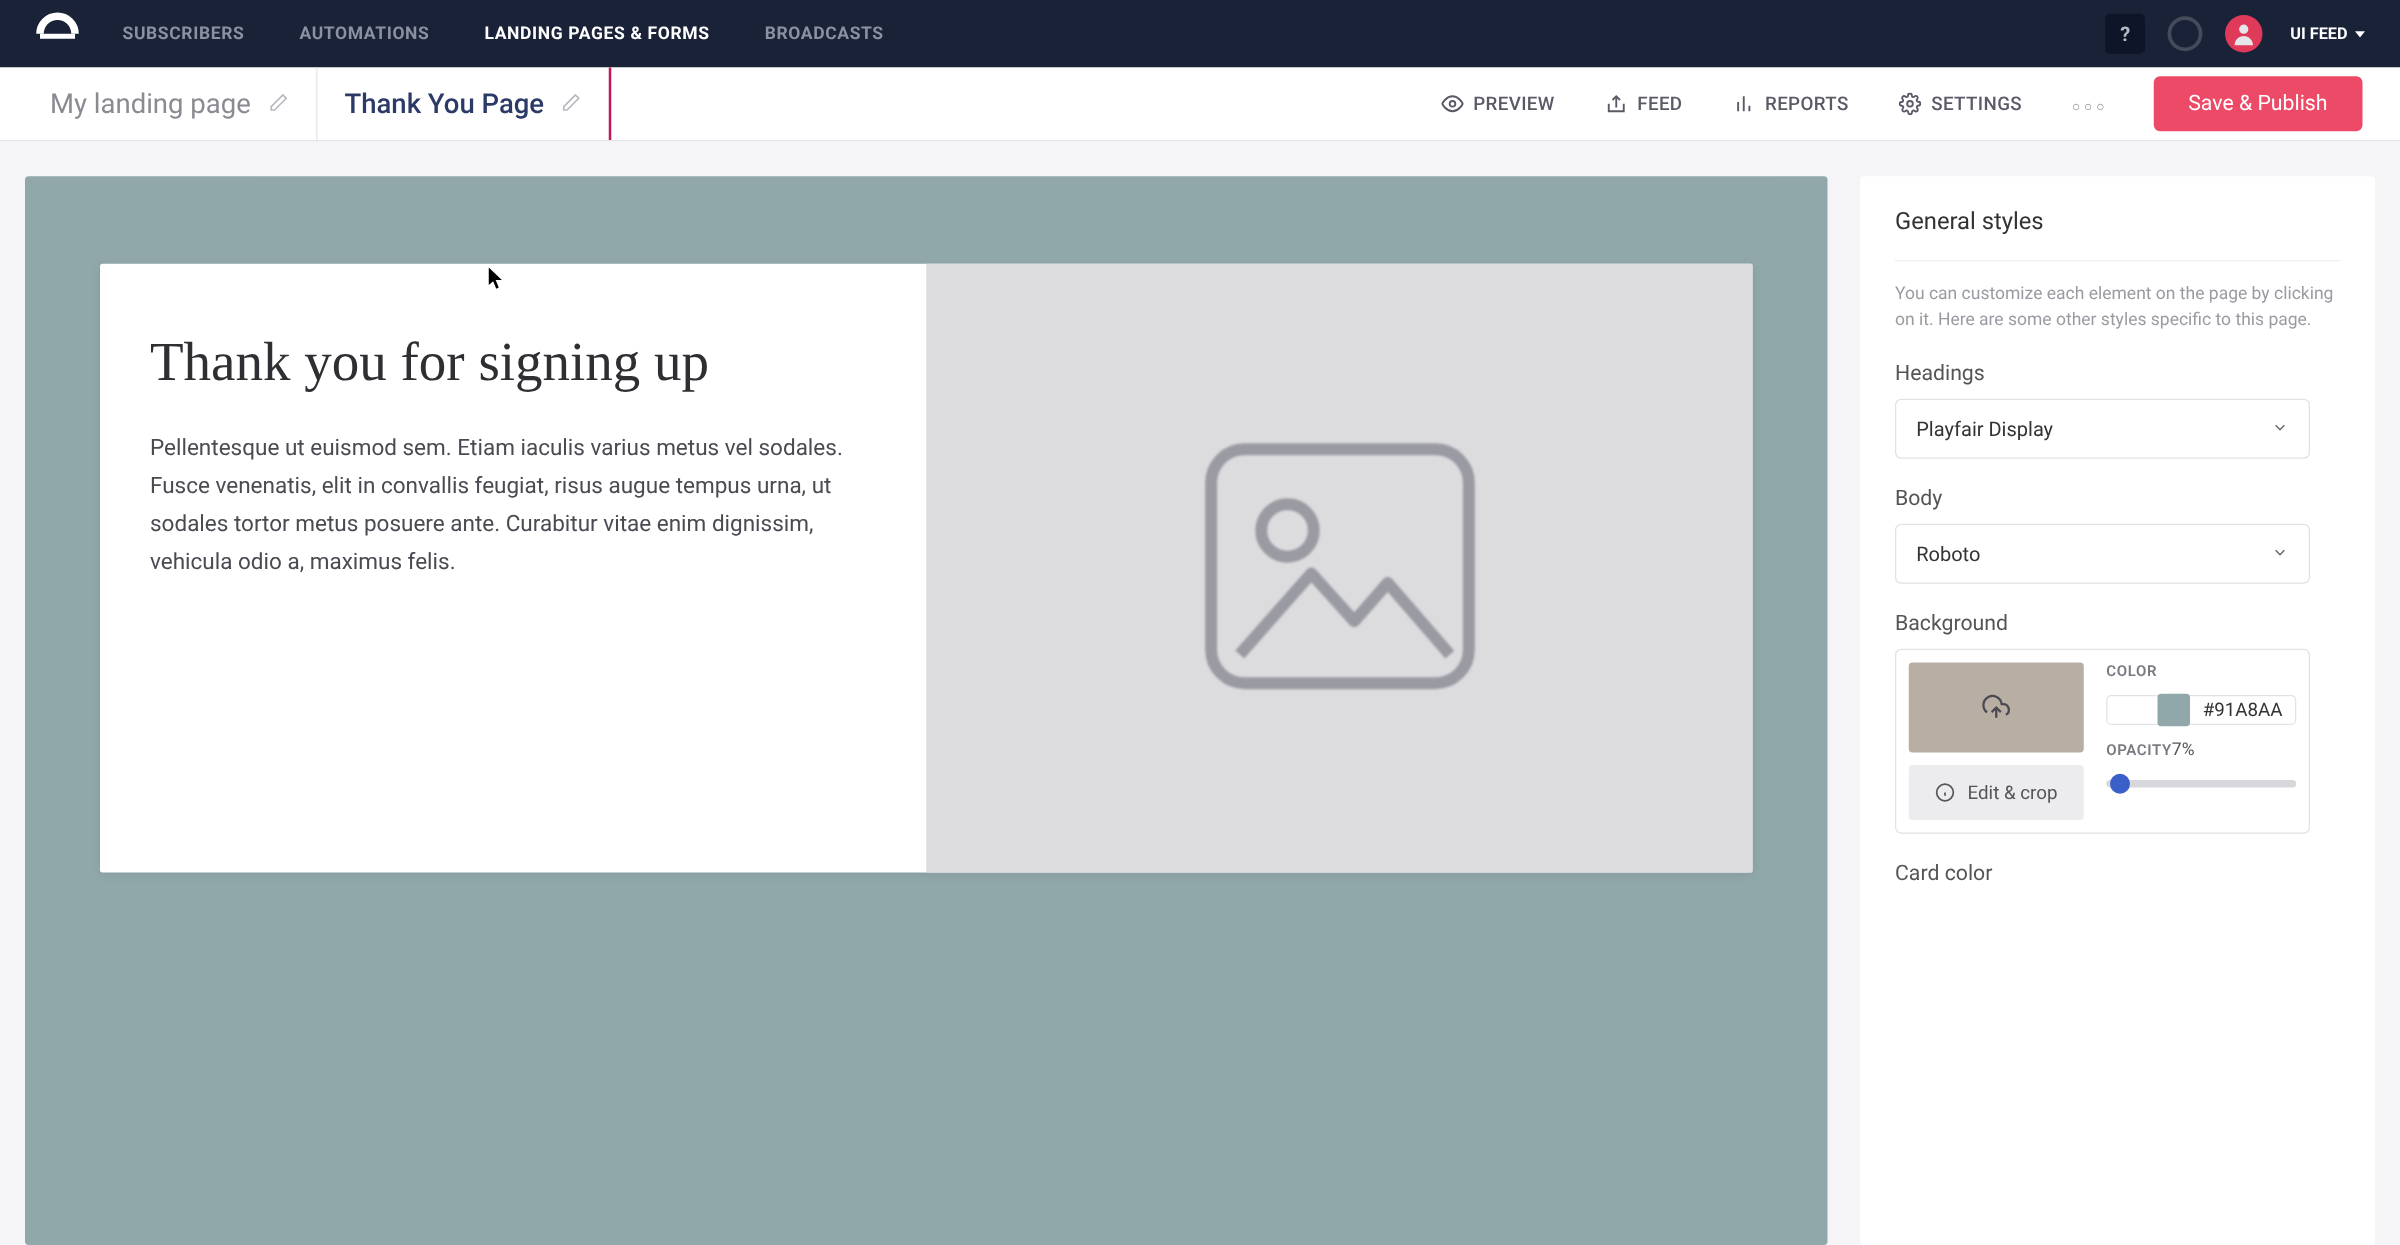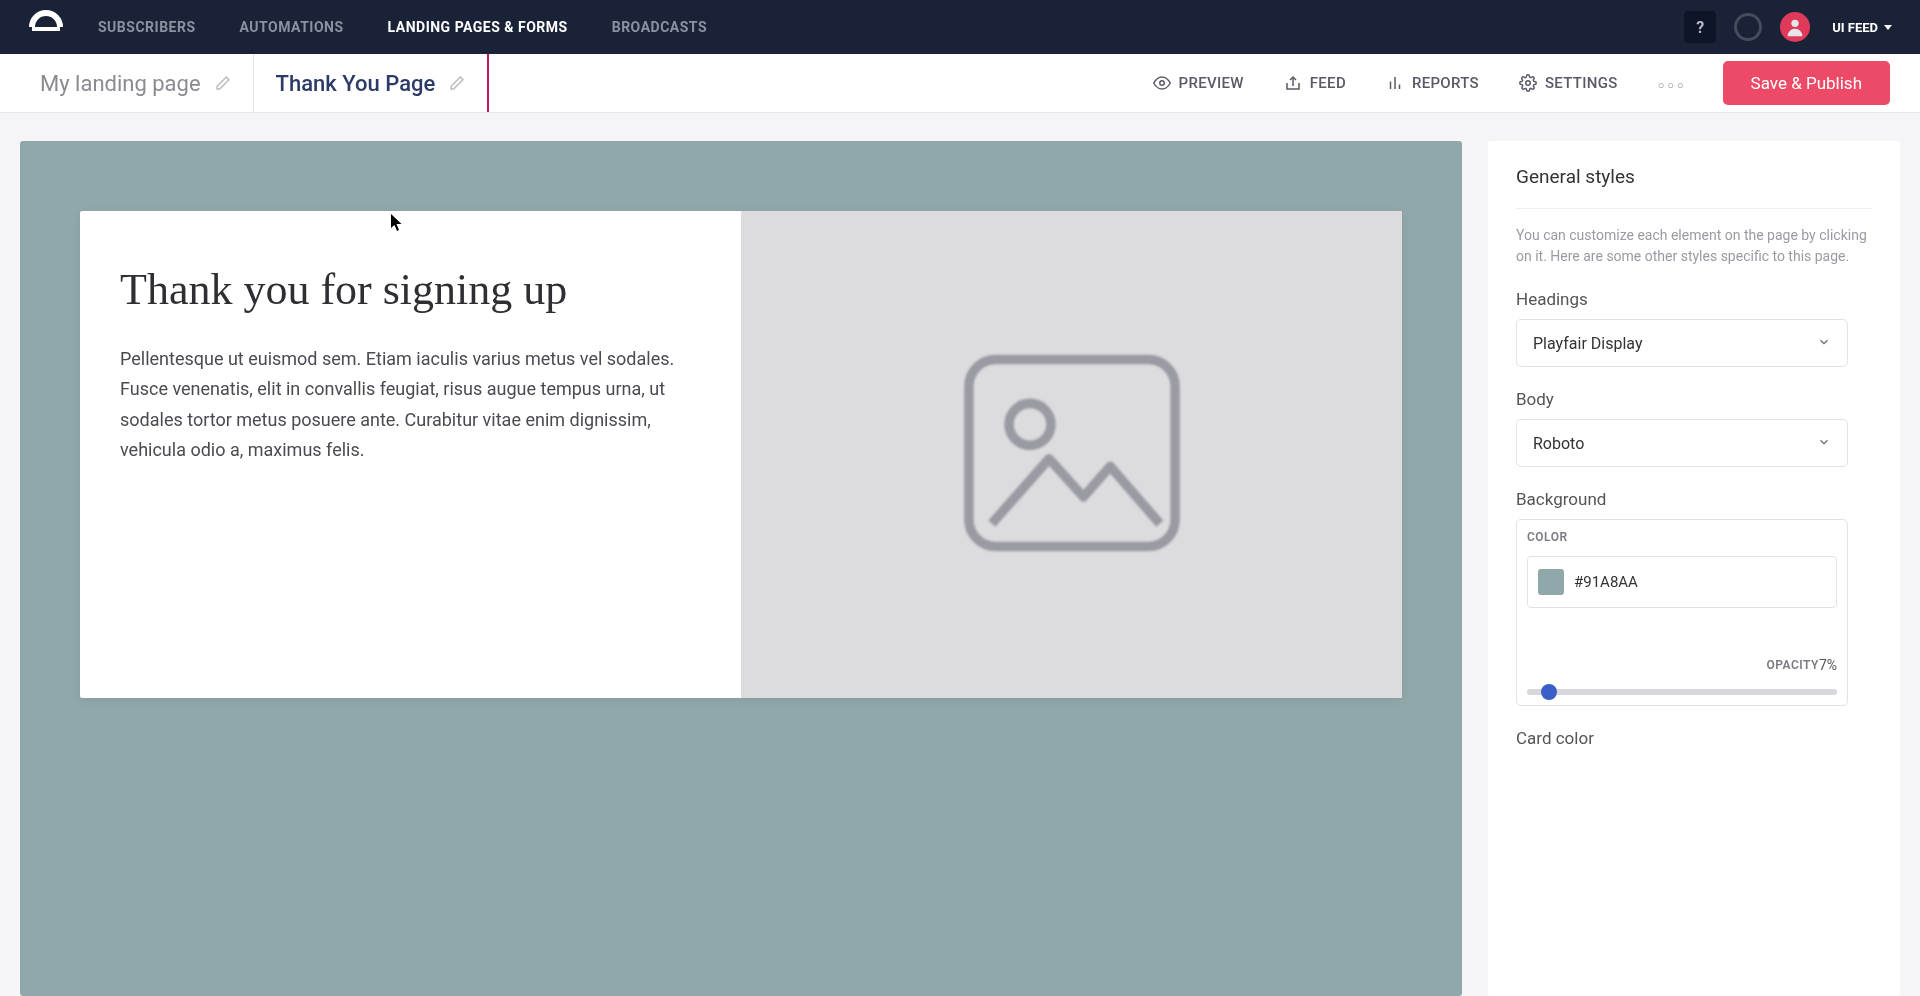--- a/index.html
+++ b/index.html
@@ -61,24 +61,24 @@
 .select .chev { color:#666; }
 
 .bg-group { border:1px solid #e2e2e6; border-radius:5px; padding:10px; display:flex; gap:18px; width:332px; }
 .bg-left { display:flex; flex-direction:column; gap:10px; }
 .bg-swatch { width:140px; height:72px; background:#b9aea3; border-radius:3px; display:flex; align-items:center; justify-content:center; cursor:pointer; }
 .bg-swatch svg{ width:26px; height:22px; color:#4a4a52; }
 .editcrop { background:#ececef; height:44px; width:140px; border-radius:3px; display:flex; align-items:center; justify-content:center; gap:10px; font-size:15px; color:#555; cursor:pointer; }
 .editcrop svg{width:16px;height:16px;}
 .bg-right { flex:1; display:flex; flex-direction:column; gap:12px; }
 .mini-label { font-size:12px; letter-spacing:.5px; color:#7a7a82; font-weight:600; }
-.color-row { border:1px solid #e2e2e6; border-radius:4px; height:52px; display:flex; align-items:center; gap:10px; padding:0 10px; }
+.color-row { border:1px solid #e2e2e6; border-radius:4px; height:24px; display:flex; align-items:center; gap:10px; padding:0 10px;justify-content:flex-end; }
 .swatch-sm { width:26px; height:26px; background:#91a8aa; border-radius:3px; }
 .hex { font-size:15px; color:#333; }
-.opacity-row { display:flex; align-items:center; justify-content:flex-end;margin-top:37px; }
+.opacity-row { display:flex; align-items:center; justify-content:flex-start; }
 .opacity-val { font-size:14px; color:#555; }
 .slider { position:relative; height:6px; background:#d8d8dc; border-radius:3px; margin-top:4px; }
 .slider-thumb { position:absolute; left:7%; top:50%; transform:translate(-50%,-50%); width:16px; height:16px; border-radius:50%; background:#3b5fc9; cursor:grab; }
 </style>
 </head>
 <body>
 
 <div class="topnav">
   <div class="logo">
     <svg viewBox="0 0 36 36">
@@ -211,20 +211,37 @@
       <span>Roboto</span>
       <span class="chev">
         <svg width="14" height="14" viewBox="0 0 24 24" fill="none" stroke="currentColor" stroke-width="2">
             <polyline points="6 9 12 15 18 9"></polyline>
           </svg>
       </span>
     </div>
 
     <div class="field-label">Background</div>
     <div class="bg-group">
+      <div class="bg-left">
+        <div class="bg-swatch">
+          <svg viewBox="0 0 24 24" fill="none" stroke="currentColor" stroke-width="2">
+              <path d="M16 16l-4-4-4 4"></path>
+              <path d="M12 12v9"></path>
+              <path d="M20.39 18.39A5 5 0 0018 9h-1.26A8 8 0 104 16.3"></path>
+            </svg>
+        </div>
+        <div class="editcrop">
+          <svg viewBox="0 0 24 24" fill="none" stroke="currentColor" stroke-width="2">
+              <circle cx="12" cy="12" r="10"></circle>
+              <line x1="12" y1="8" x2="12" y2="8"></line>
+              <line x1="12" y1="12" x2="12" y2="16"></line>
+            </svg>
+          <span>Edit &amp; crop</span>
+        </div>
+      </div>
       <div class="bg-right">
         <div class="mini-label">COLOR</div>
         <div class="color-row">
           <div class="swatch-sm"></div>
           <div class="hex">#91A8AA</div>
         </div>
         <div class="opacity-row">
           <div class="mini-label">OPACITY</div>
           <div class="opacity-val">7%</div>
         </div>

